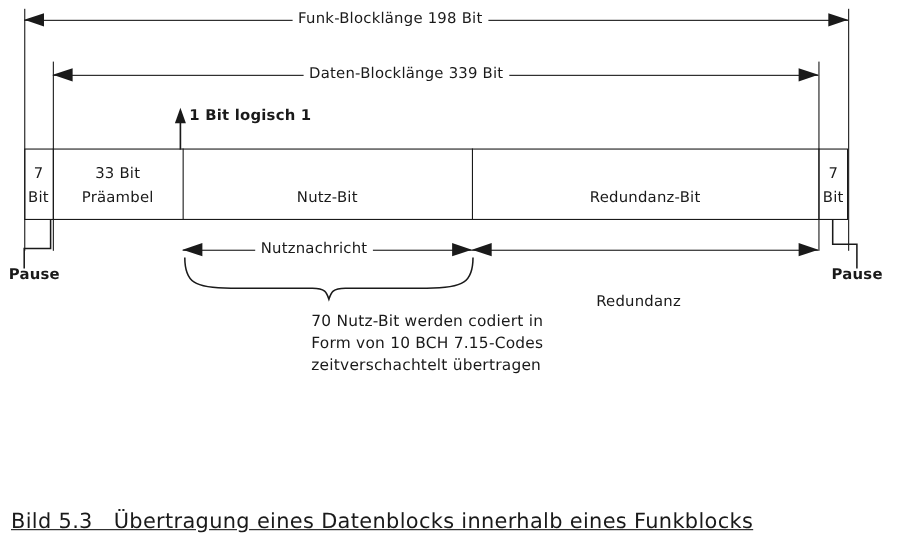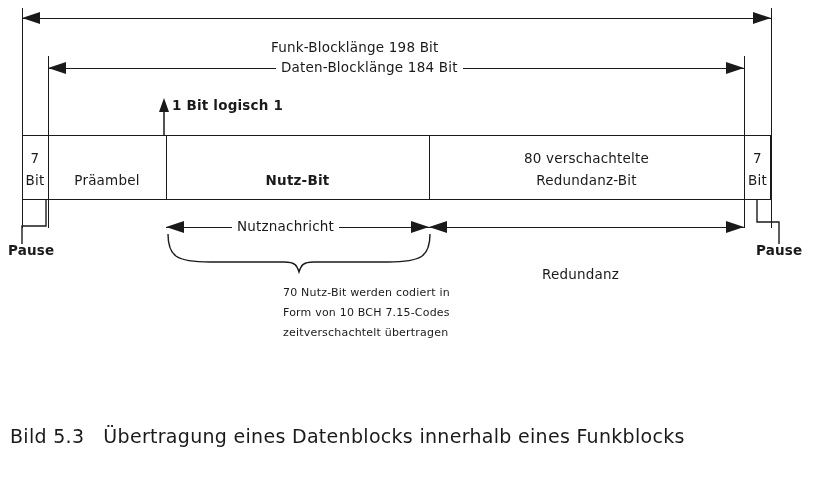--- a/index.html
+++ b/index.html
@@ -68,21 +68,21 @@
   }
   .caption {
     position: absolute;
     font-size: 19px;
     line-height: 24px;
     white-space: pre;
     letter-spacing: 0.3px;
   }
   .small-note {
     position: absolute;
-    font-size: 11px;
+    font-size: 14px;
     line-height: 19px;
     white-space: pre;
     letter-spacing: 0.2px;
   }
   svg { display: block; overflow: visible; }
   .spk { position: absolute; }
 </style>
 </head>
 <body>
 
@@ -96,61 +96,61 @@
   <div class="spk" style="left:22px; top:10px;">
     <svg width="20" height="16" viewBox="0 0 20 16">
       <polygon points="0,8 18,2 18,14" fill="#1a1a1a"></polygon>
     </svg>
   </div>
   <div class="spk" style="left:753px; top:10px;">
     <svg width="20" height="16" viewBox="0 0 20 16">
       <polygon points="18,8 0,2 0,14" fill="#1a1a1a"></polygon>
     </svg>
   </div>
-  <div class="dim-label" style="left:266px; top:10px;margin-top:30px;">Funk-Blocklänge 198 Bit</div>
+  <div class="dim-label" style="left:266px; top:10px;">Funk-Blocklänge 198 Bit</div>
 
   <div class="vline-thin" style="left:48px; top:56px; height:172px;"></div>
   <div class="vline-thin" style="left:744px; top:56px; height:172px;"></div>
 
   <div class="hline" style="left:48px; top:68px; width:696px;"></div>
   <div class="spk" style="left:48px; top:60px;">
     <svg width="20" height="16" viewBox="0 0 20 16">
       <polygon points="0,8 18,2 18,14" fill="#1a1a1a"></polygon>
     </svg>
   </div>
   <div class="spk" style="left:726px; top:60px;">
     <svg width="20" height="16" viewBox="0 0 20 16">
       <polygon points="18,8 0,2 0,14" fill="#1a1a1a"></polygon>
     </svg>
   </div>
-  <div class="dim-label" style="left:276px; top:60px;">Daten-Blocklänge 184 Bit</div>
+  <div class="dim-label" style="left:276px; top:60px;">Daten-Blocklänge 339 Bit</div>
 
   <div class="spk" style="left:156px; top:98px;">
     <svg width="16" height="40" viewBox="0 0 16 40">
       <line x1="8" y1="4" x2="8" y2="38" stroke="#1a1a1a" stroke-width="1.5"></line>
       <polygon points="8,0 3,14 13,14" fill="#1a1a1a"></polygon>
     </svg>
   </div>
   <div class="lbl" style="left:172px; top:98px;">1 Bit logisch 1</div>
 
   <div class="abs" style="left:22px; top:135px; width:749px; height:65px; border:1.8px solid #1a1a1a; box-sizing:border-box;"></div>
 
   <div class="vline" style="left:48px; top:135px; height:65px;"></div>
   <div class="vline" style="left:166px; top:135px; height:65px;"></div>
   <div class="vline" style="left:429px; top:135px; height:65px;"></div>
   <div class="vline" style="left:744px; top:135px; height:65px;"></div>
 
   <div class="lbl-center" style="left:22px; top:150px; width:26px;">7</div>
   <div class="lbl-center" style="left:22px; top:172px; width:26px;">Bit</div>
 
+  <div class="lbl-center" style="left:48px; top:150px; width:118px;">33 Bit</div>
   <div class="lbl-center" style="left:48px; top:172px; width:118px;">Präambel</div>
 
-  <div class="lbl-center" style="left:166px; top:172px; width:263px;font-weight:bold;">Nutz-Bit</div>
-
-  <div class="lbl-center" style="left:429px; top:150px; width:315px;">80 verschachtelte</div>
+  <div class="lbl-center" style="left:166px; top:172px; width:263px;">Nutz-Bit</div>
+
   <div class="lbl-center" style="left:429px; top:172px; width:315px;">Redundanz-Bit</div>
 
   <div class="lbl-center" style="left:744px; top:150px; width:27px;">7</div>
   <div class="lbl-center" style="left:744px; top:172px; width:27px;">Bit</div>
 
   <div class="hline" style="left:166px; top:227px; width:263px;"></div>
   <div class="spk" style="left:166px; top:219px;">
     <svg width="20" height="16" viewBox="0 0 20 16">
       <polygon points="0,8 18,2 18,14" fill="#1a1a1a"></polygon>
     </svg>
@@ -192,15 +192,15 @@
   <div class="spk" style="left:166px; top:232px;">
     <svg width="266" height="42" viewBox="0 0 266 42">
       <path d="M2,2 C2,24 10,30 44,30 L118,30 C130,30 131,34 133,40 C135,34 136,30 148,30 L222,30 C256,30 264,24 264,2" stroke="#1a1a1a" stroke-width="1.4" fill="none"></path>
     </svg>
   </div>
 
   <div class="small-note" style="left:283px; top:283px;">70 Nutz-Bit werden codiert in</div>
   <div class="small-note" style="left:283px; top:303px;">Form von 10 BCH 7.15-Codes</div>
   <div class="small-note" style="left:283px; top:323px;">zeitverschachtelt übertragen</div>
 
-  <div class="caption" style="left:10px; top:424px;">Bild 5.3   Übertragung eines Datenblocks innerhalb eines Funkblocks</div>
+  <div class="caption" style="left:10px; top:462px;text-decoration:underline;">Bild 5.3   Übertragung eines Datenblocks innerhalb eines Funkblocks</div>
 
 </div>
 
 </body></html>

